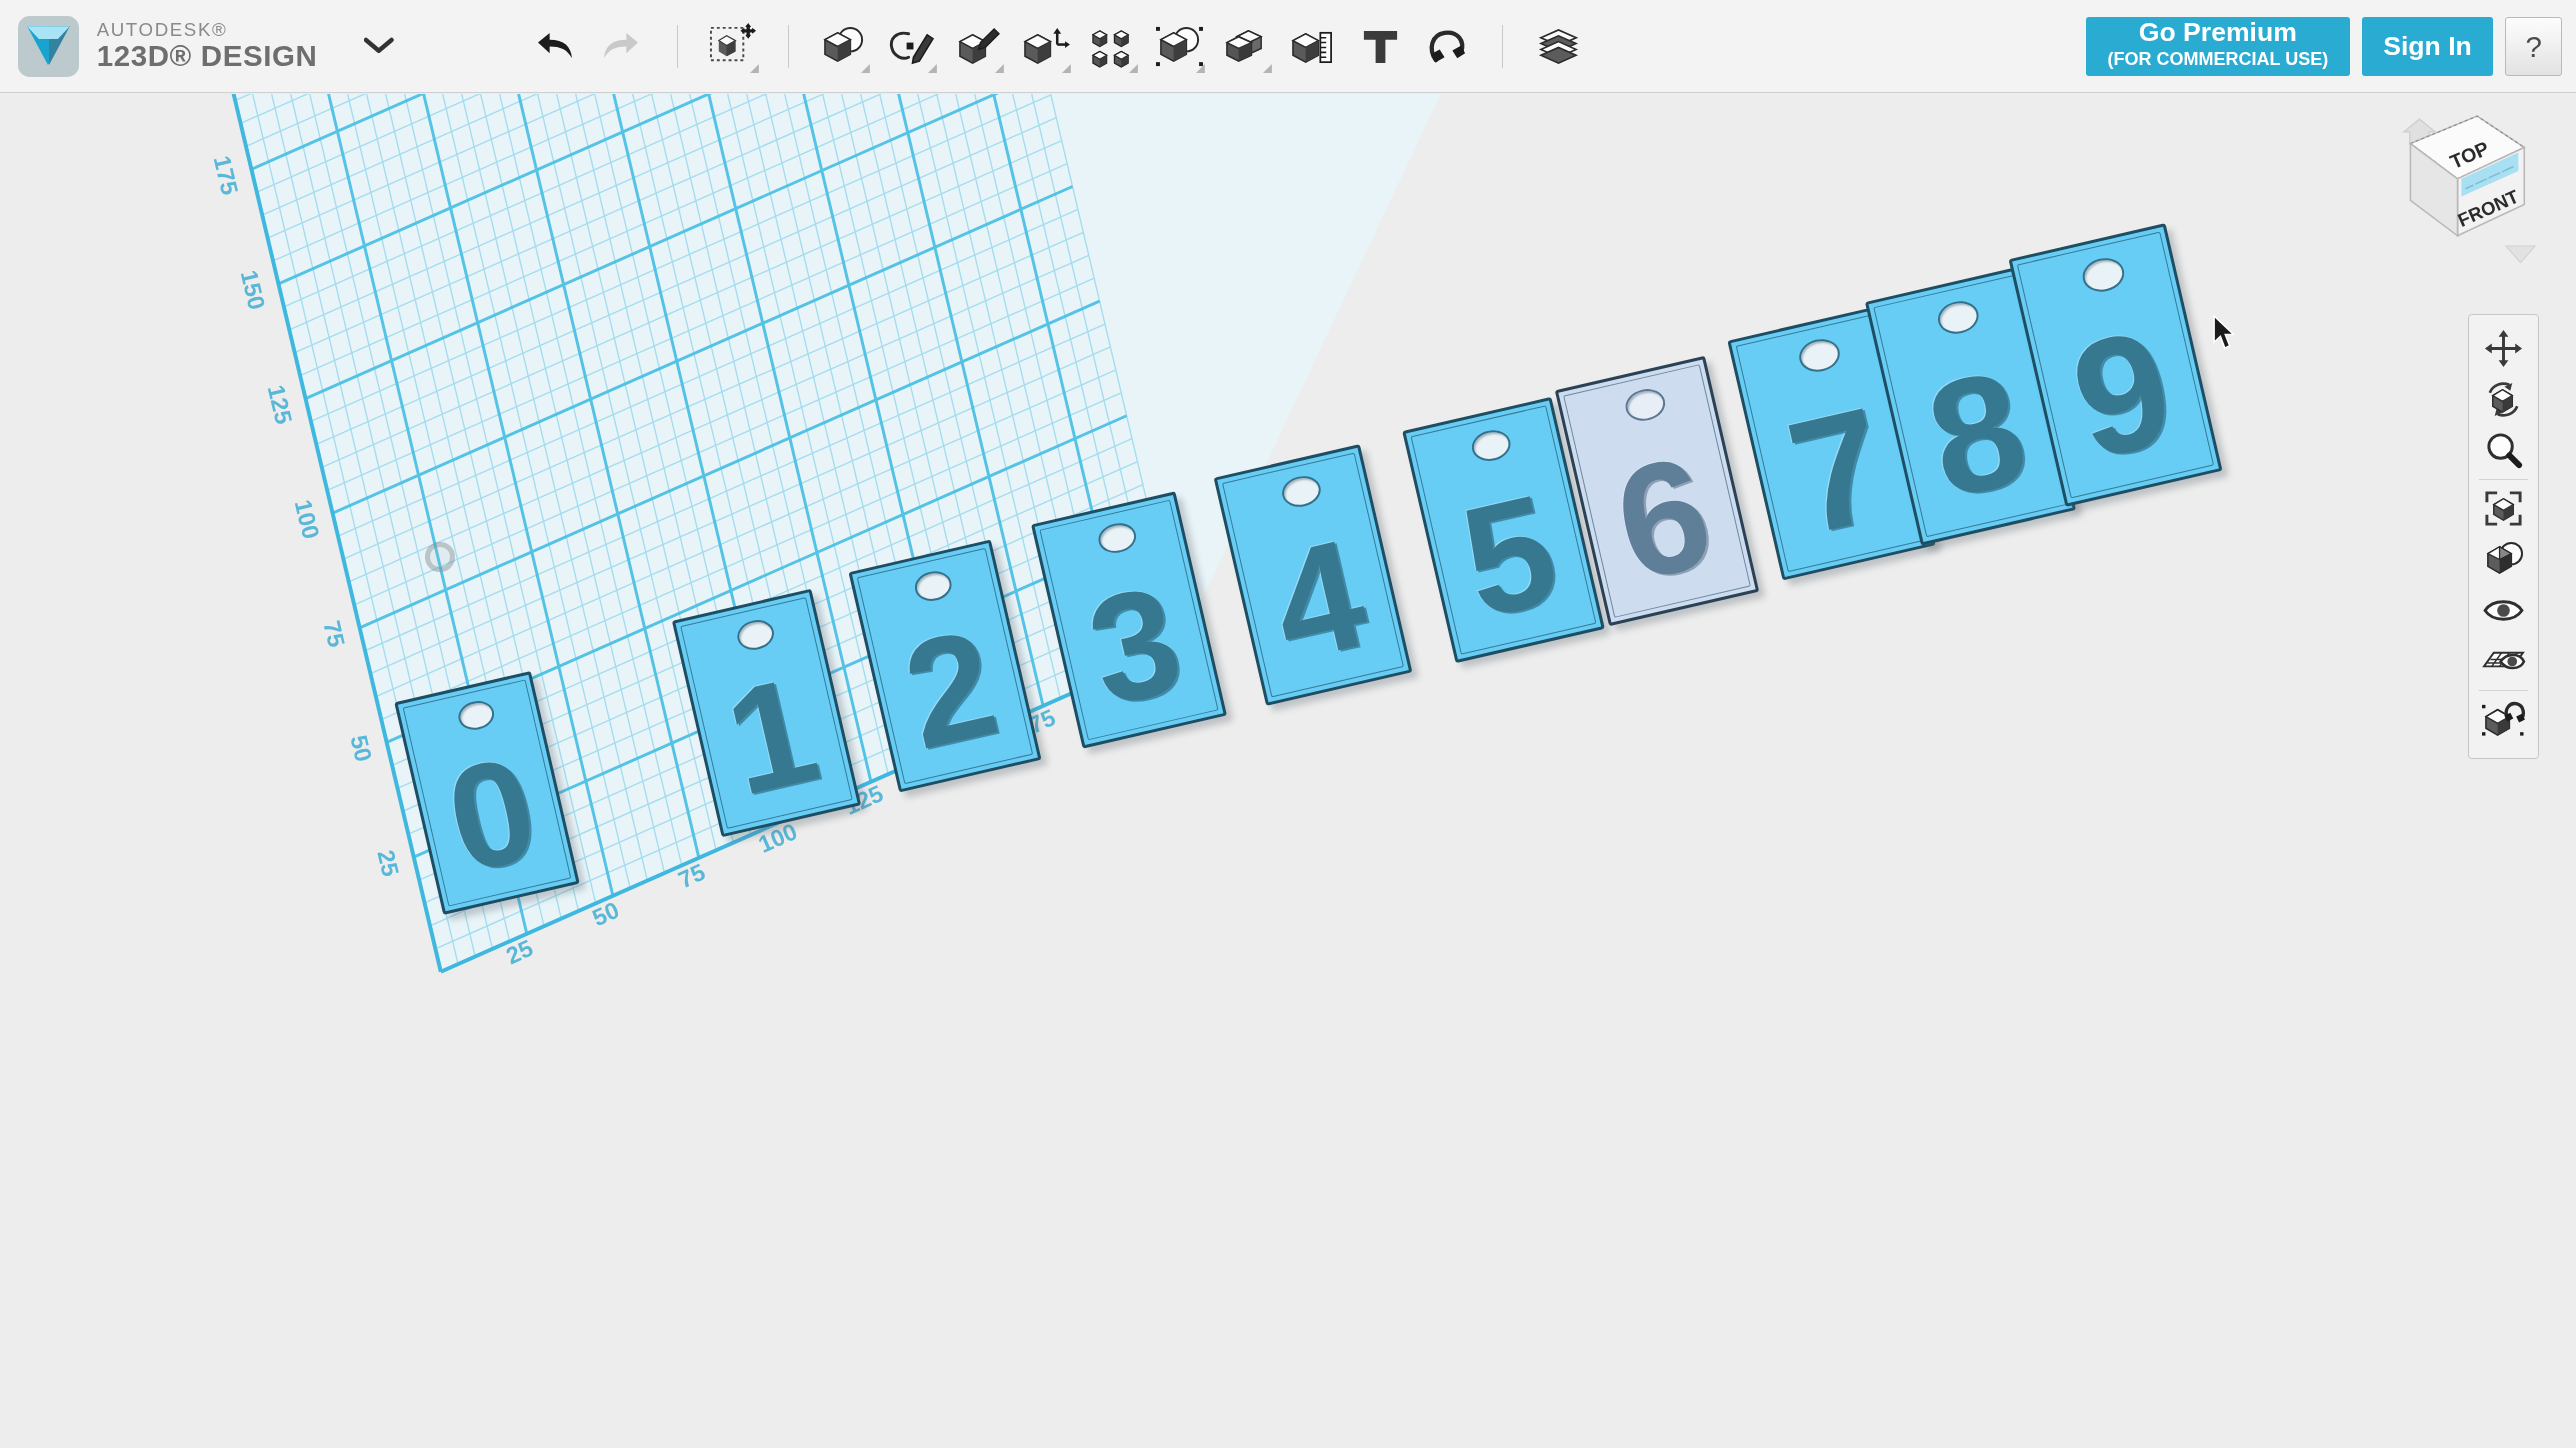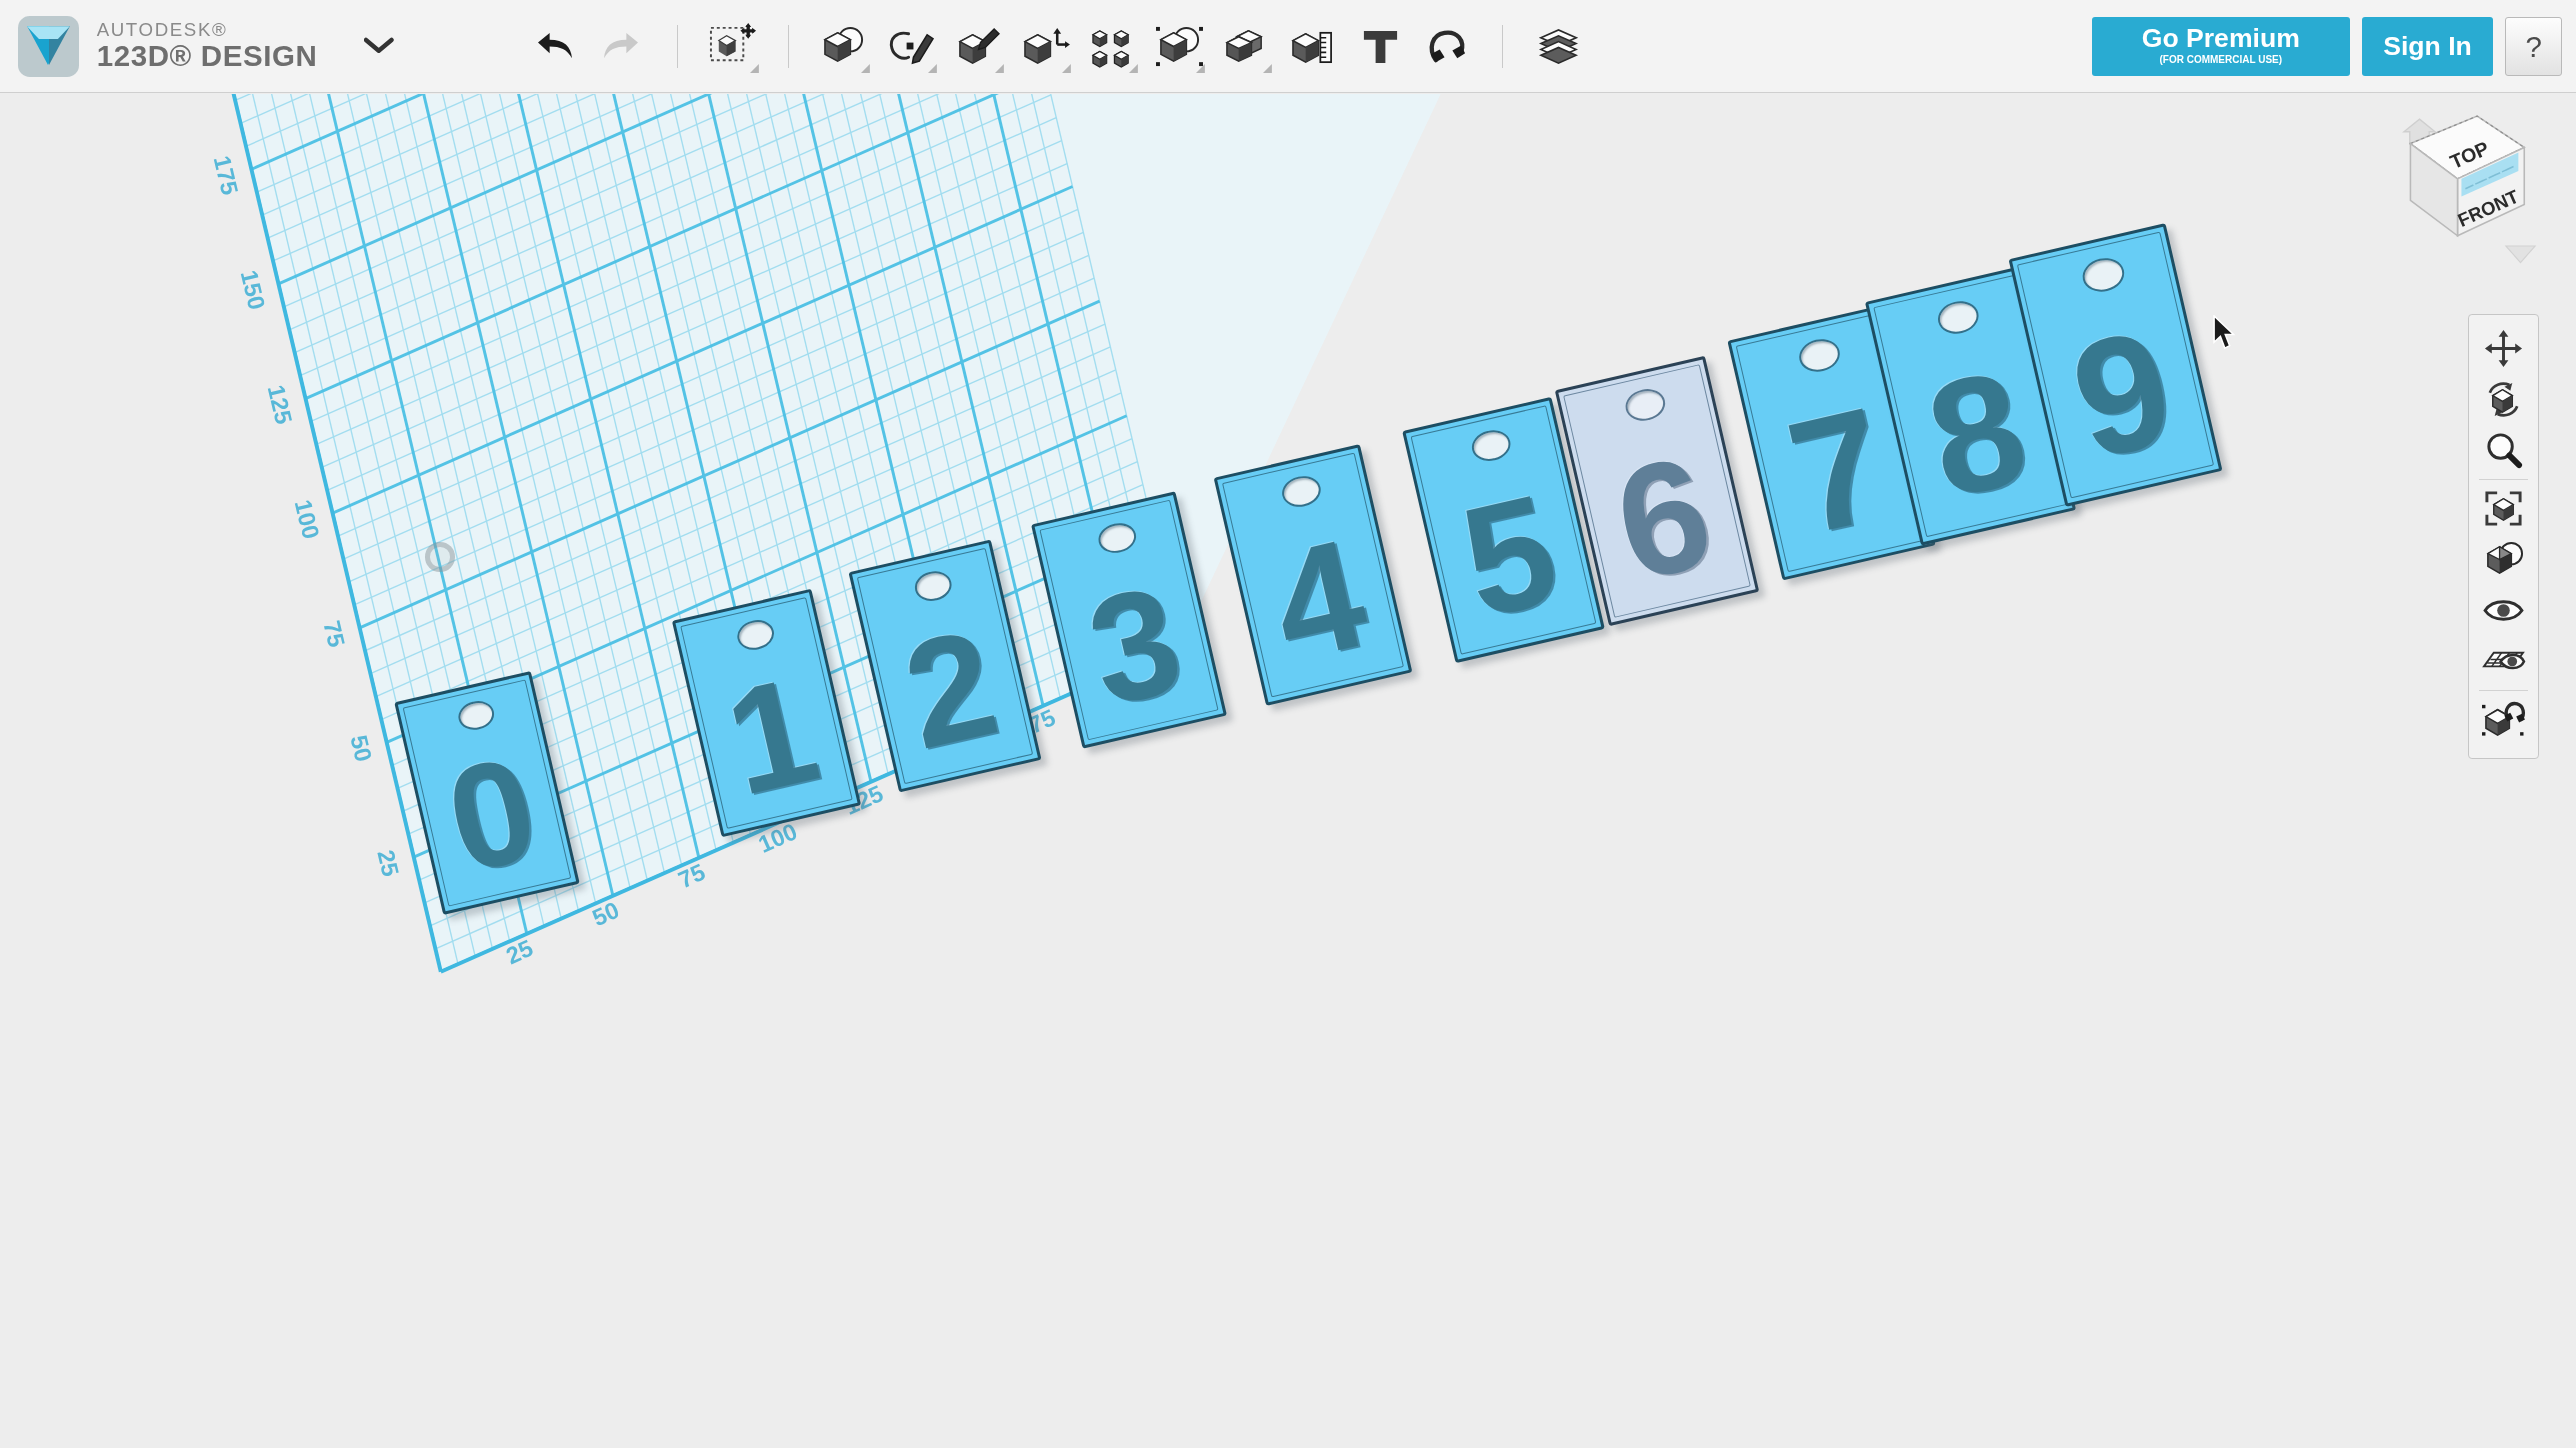--- a/index.html
+++ b/index.html
@@ -62,21 +62,21 @@
     position: absolute; right: 13.8px; top: 0; height: 93px;
     display: flex; align-items: center; gap: 11.8px;
   }
   #go-premium {
     background: #29abd2; border-radius: 3px; color: #ffffff;
     padding: 6.9px 21.6px 8.9px 21.6px; text-align: center; cursor: pointer;
     display:flex; flex-direction:column; align-items:center; justify-content:center;
     height: 59px; min-width: 258px;
   }
   #go-premium .gp-main { font-size: 26.6px; font-weight: bold; line-height: 1.05; }
-  #go-premium .gp-sub  { font-size: 10px; font-weight: bold; line-height: 1.3; margin-top: 1px; }
+  #go-premium .gp-sub  { font-size: 18px; font-weight: bold; line-height: 1.3; margin-top: 1px; }
   #sign-in {
     background: #29abd2; border-radius: 3px; color: #ffffff;
     font-size: 26.6px; font-weight: bold; padding: 0 21.6px; cursor: pointer;
     height: 59px; display: flex; align-items: center;
   }
   #help-btn {
     background: linear-gradient(#fdfdfd,#e2e2e2); border: 1px solid #b9b9b9; border-radius: 3px;
     width: 57px; height: 59px; display: flex; align-items: center; justify-content: center;
     font-size: 29.5px; color: #4a4a4a; cursor: pointer;
   }

